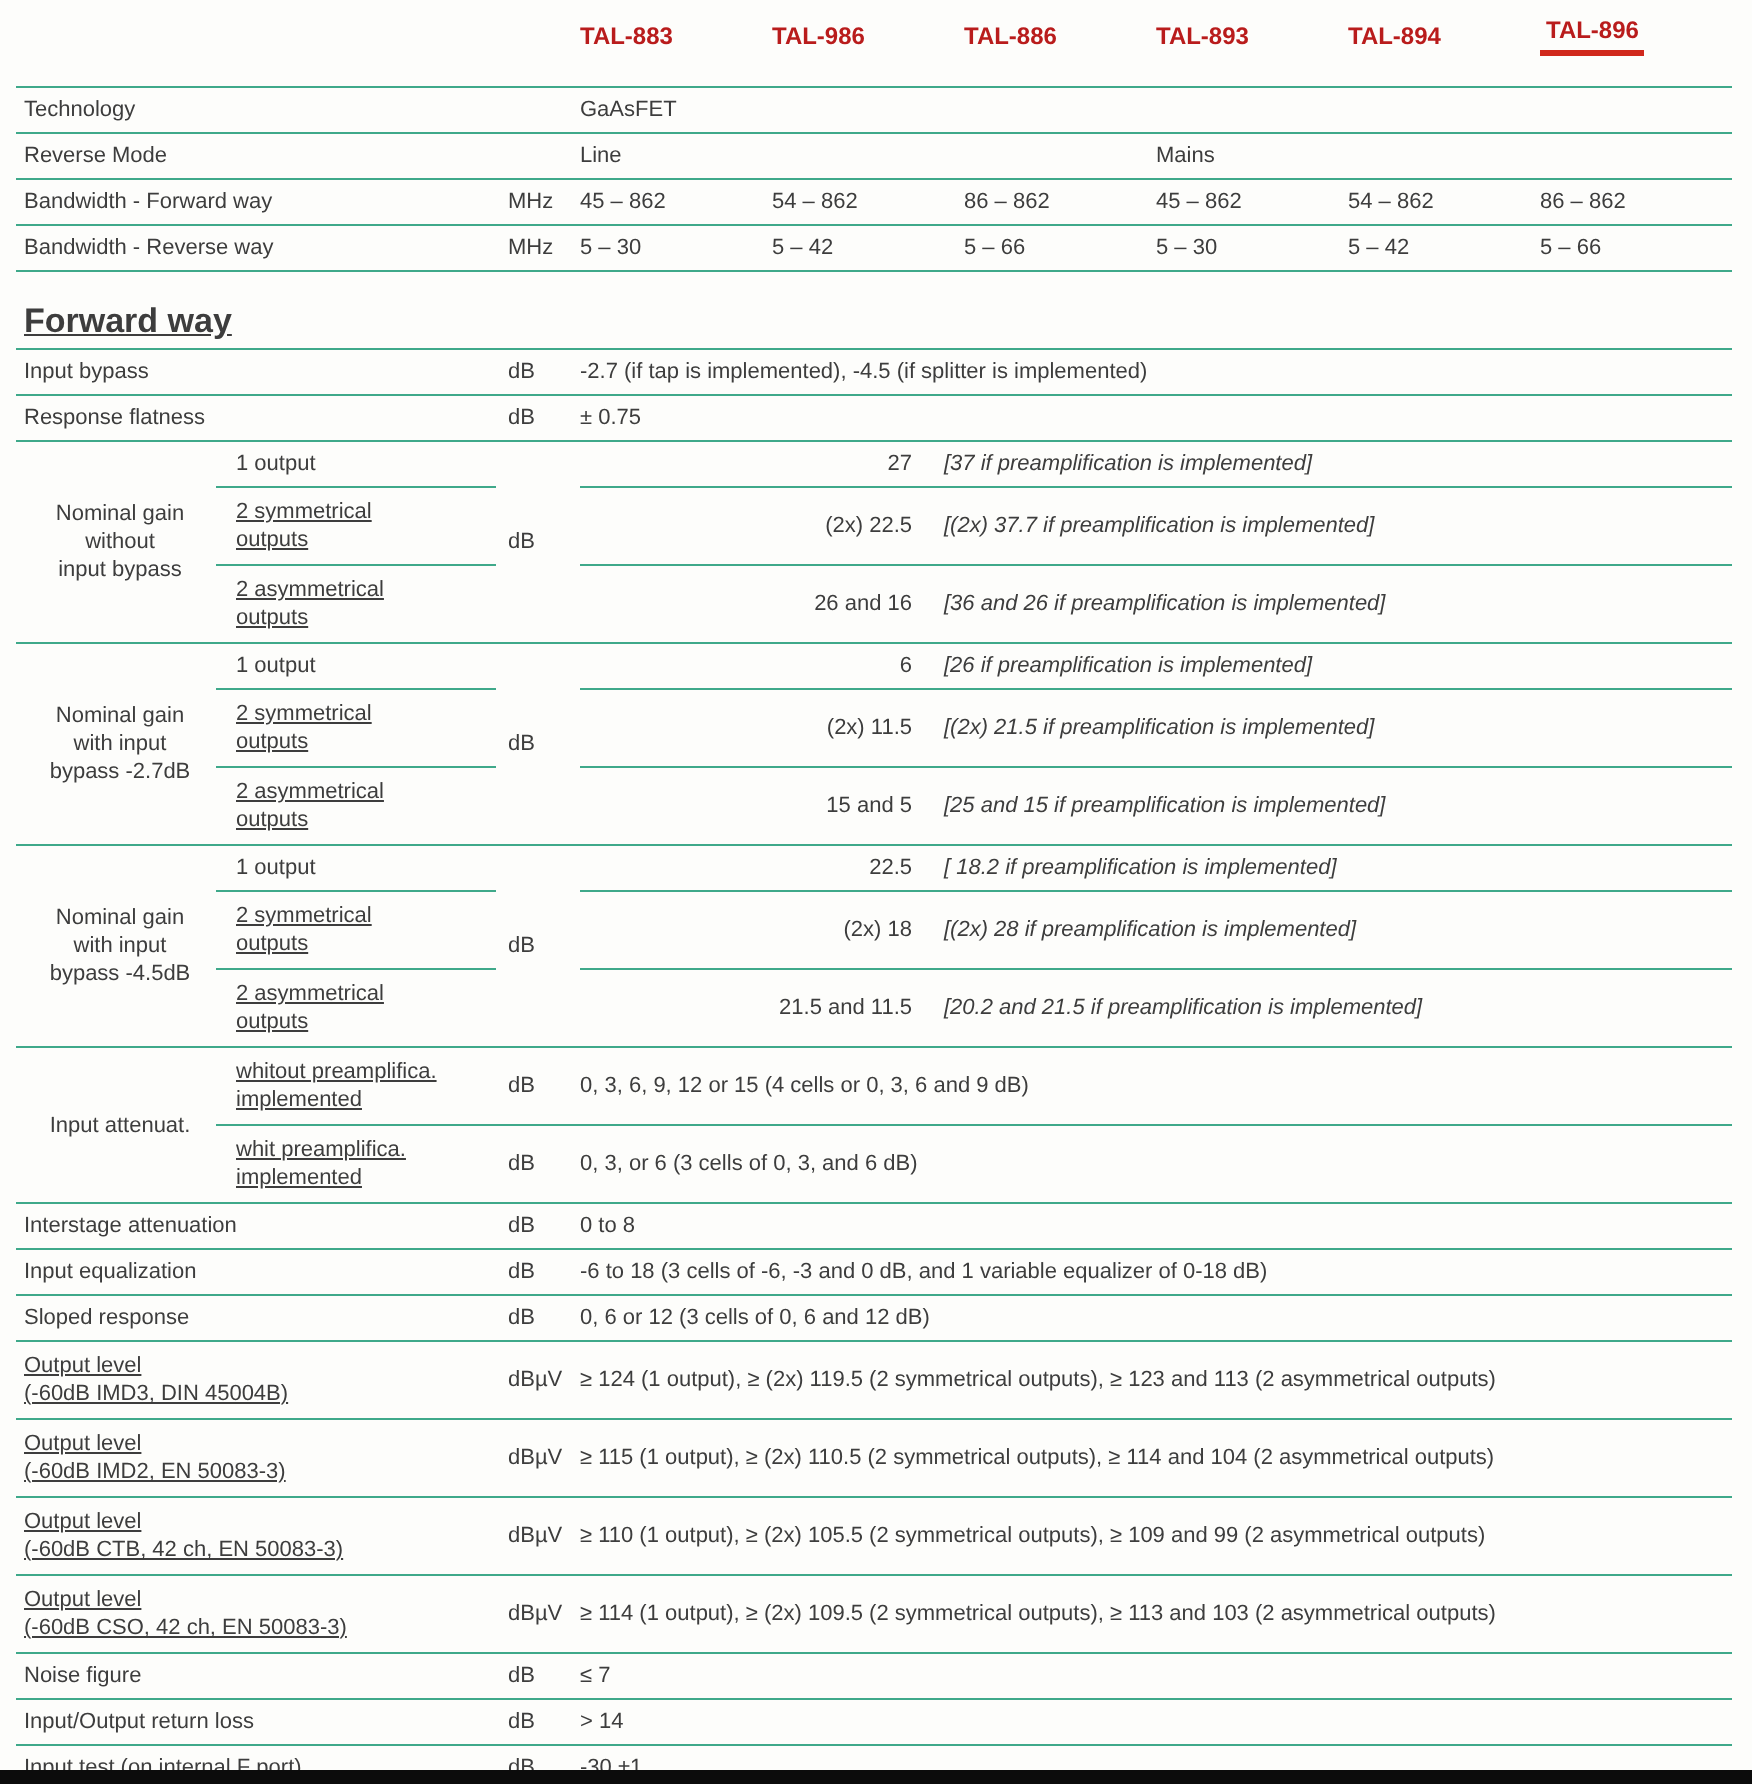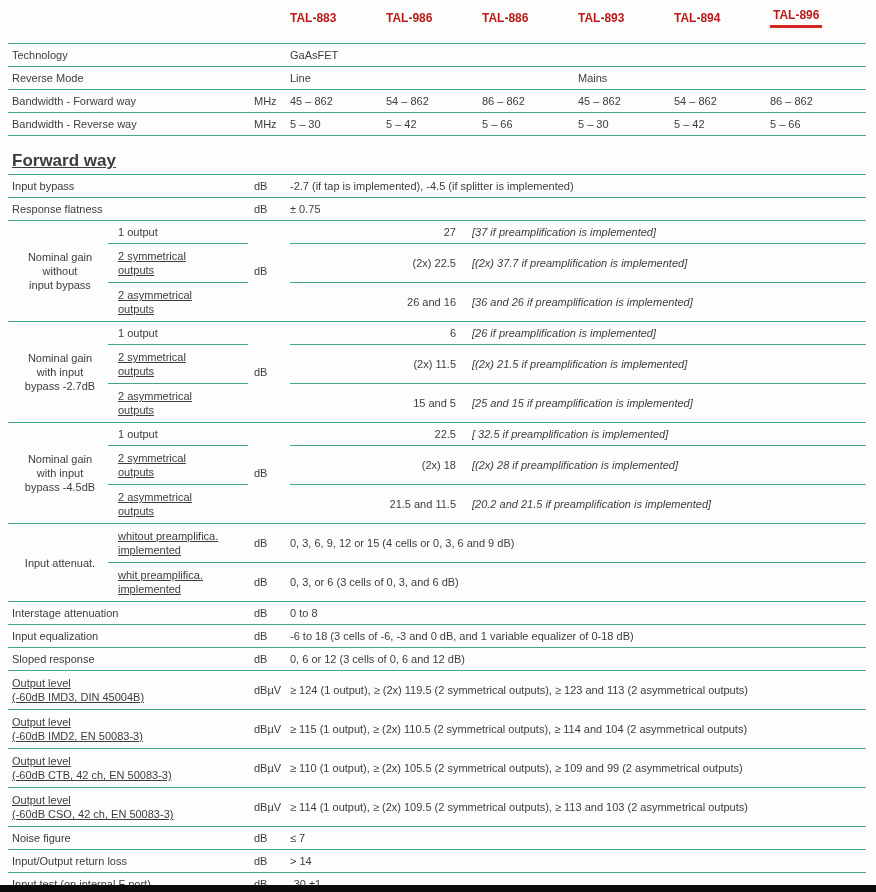--- a/index.html
+++ b/index.html
@@ -192,21 +192,21 @@
 
   <tr>
     <td rowspan="3" class="glabel pre bb">Nominal gain
 with input
 bypass -4.5dB</td>
     <td class="slabel bb">1 output</td>
     <td rowspan="3" class="unit bb">dB</td>
     <td colspan="6" class="bb">
       <div class="gv">
             <span class="v">22.5</span>
-            <span class="n">[ 32.5 if preamplification is implemented]</span>
+            <span class="n">[ 18.2 if preamplification is implemented]</span>
           </div>
     </td>
   </tr>
   <tr>
     <td class="slabel pre bb tall">2 symmetrical
 outputs</td>
     <td colspan="6" class="bb">
       <div class="gv">
             <span class="v">(2x) 18</span>
             <span class="n">[(2x) 28 if preamplification is implemented]</span>

